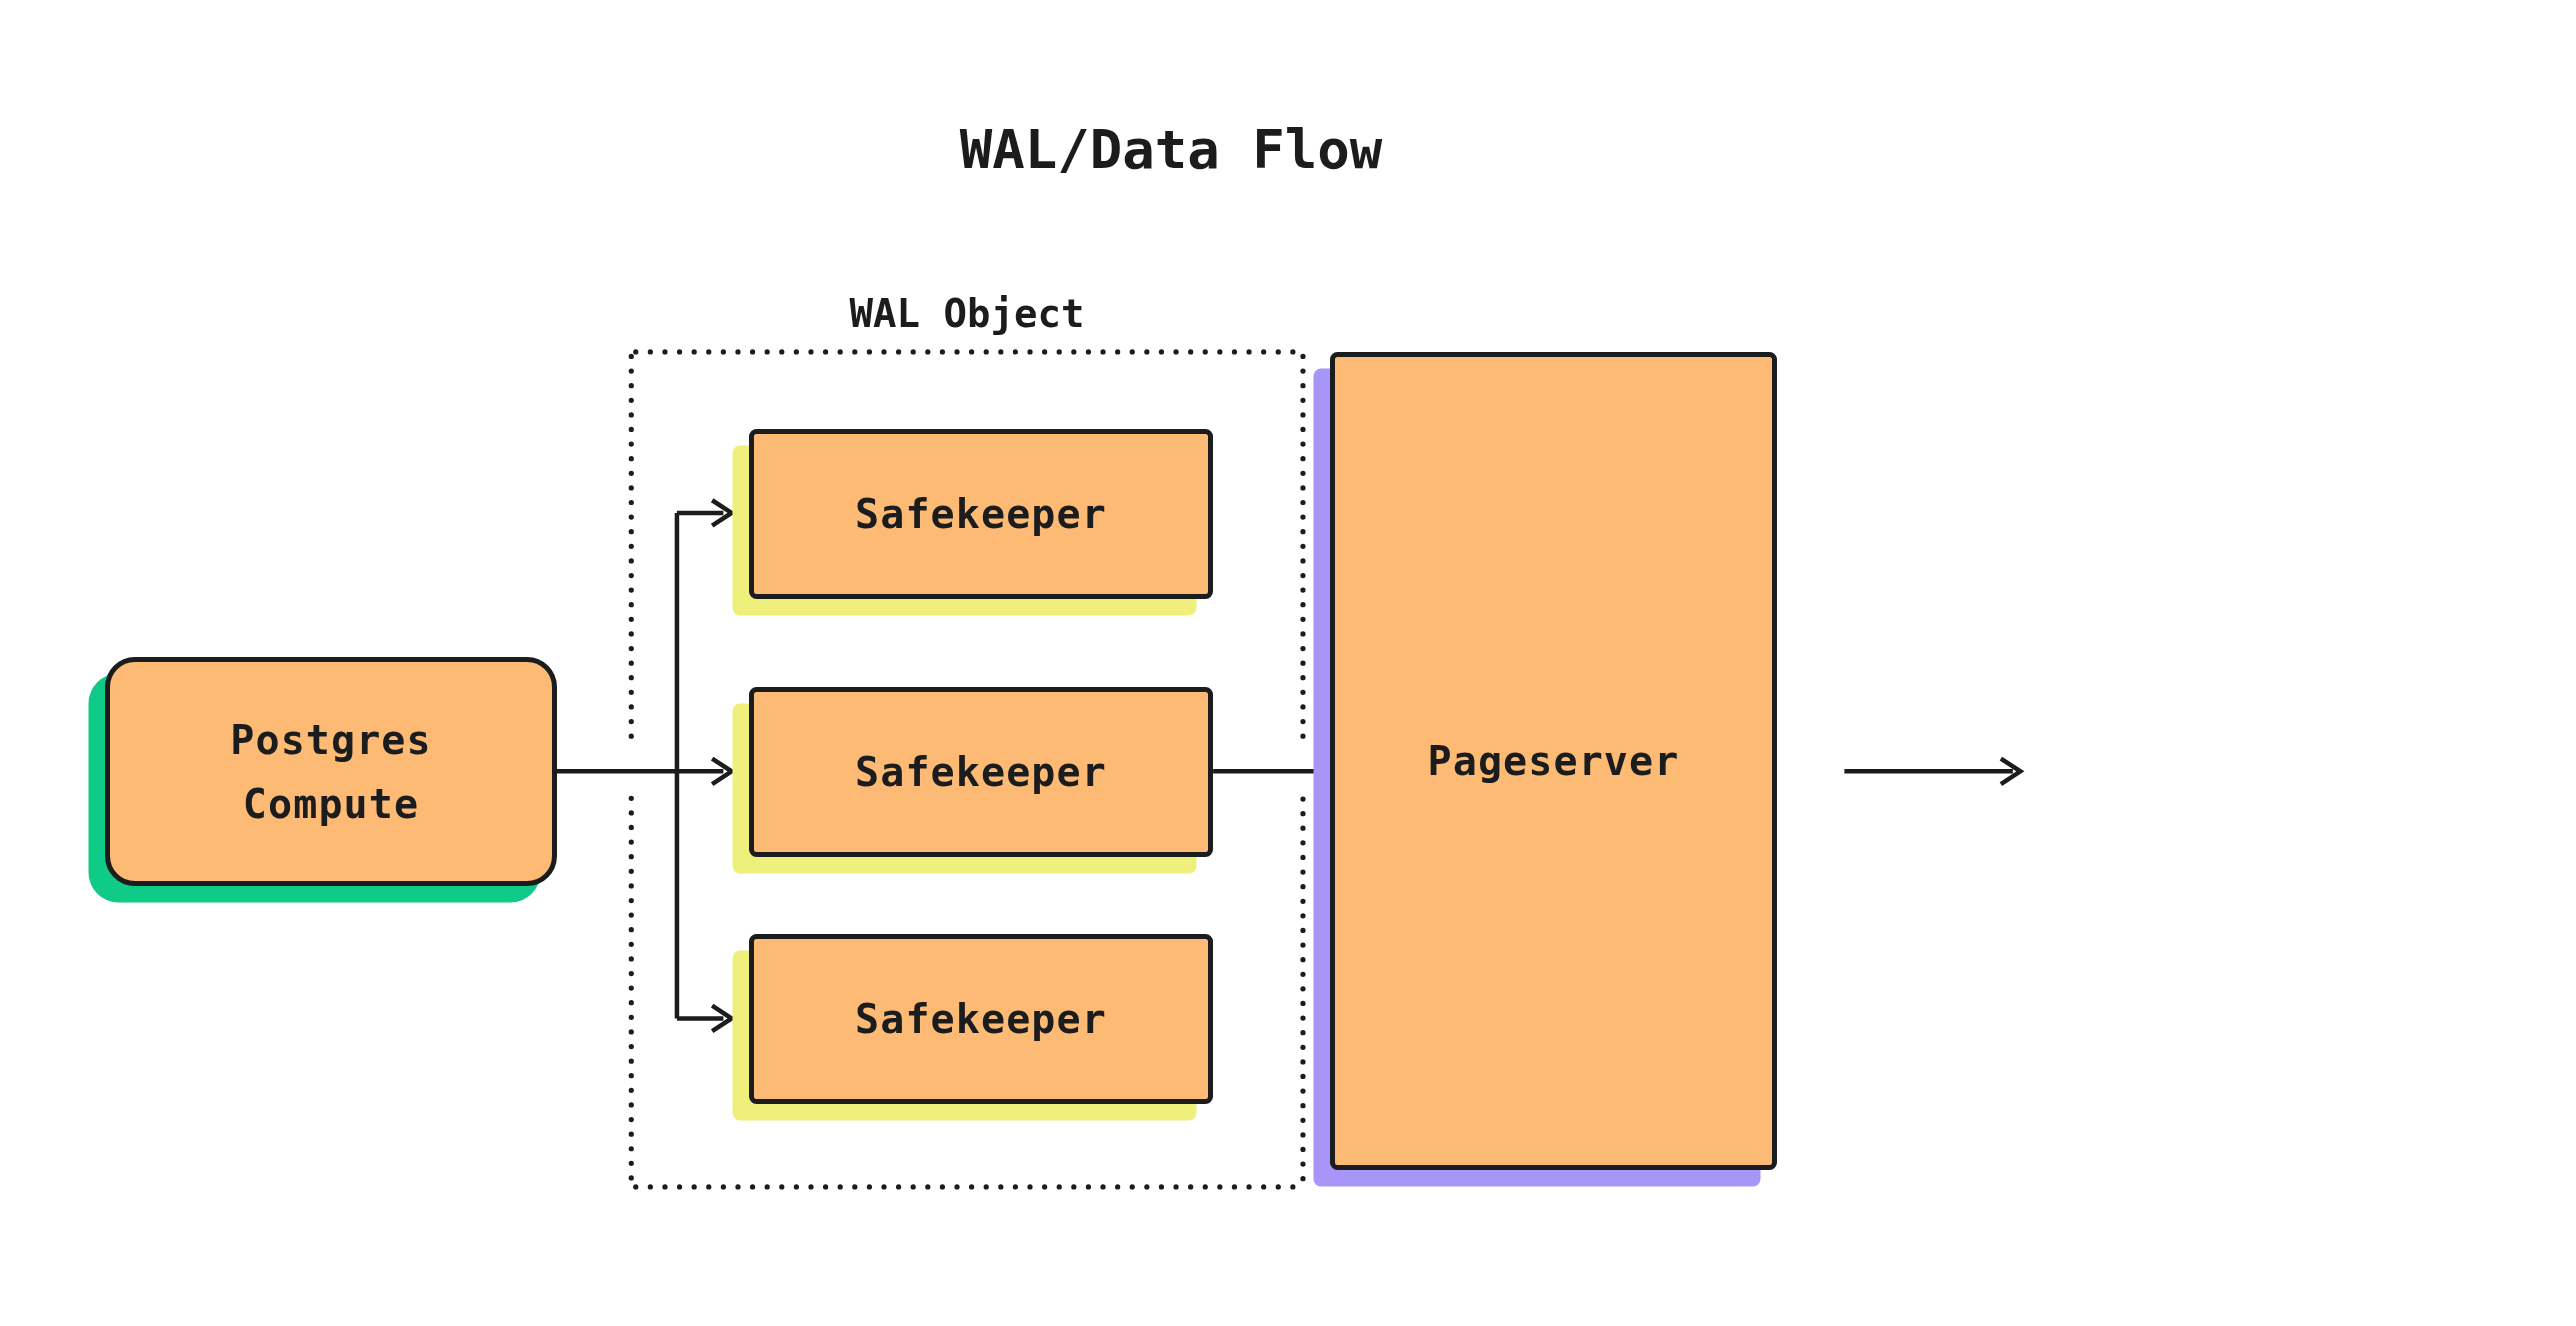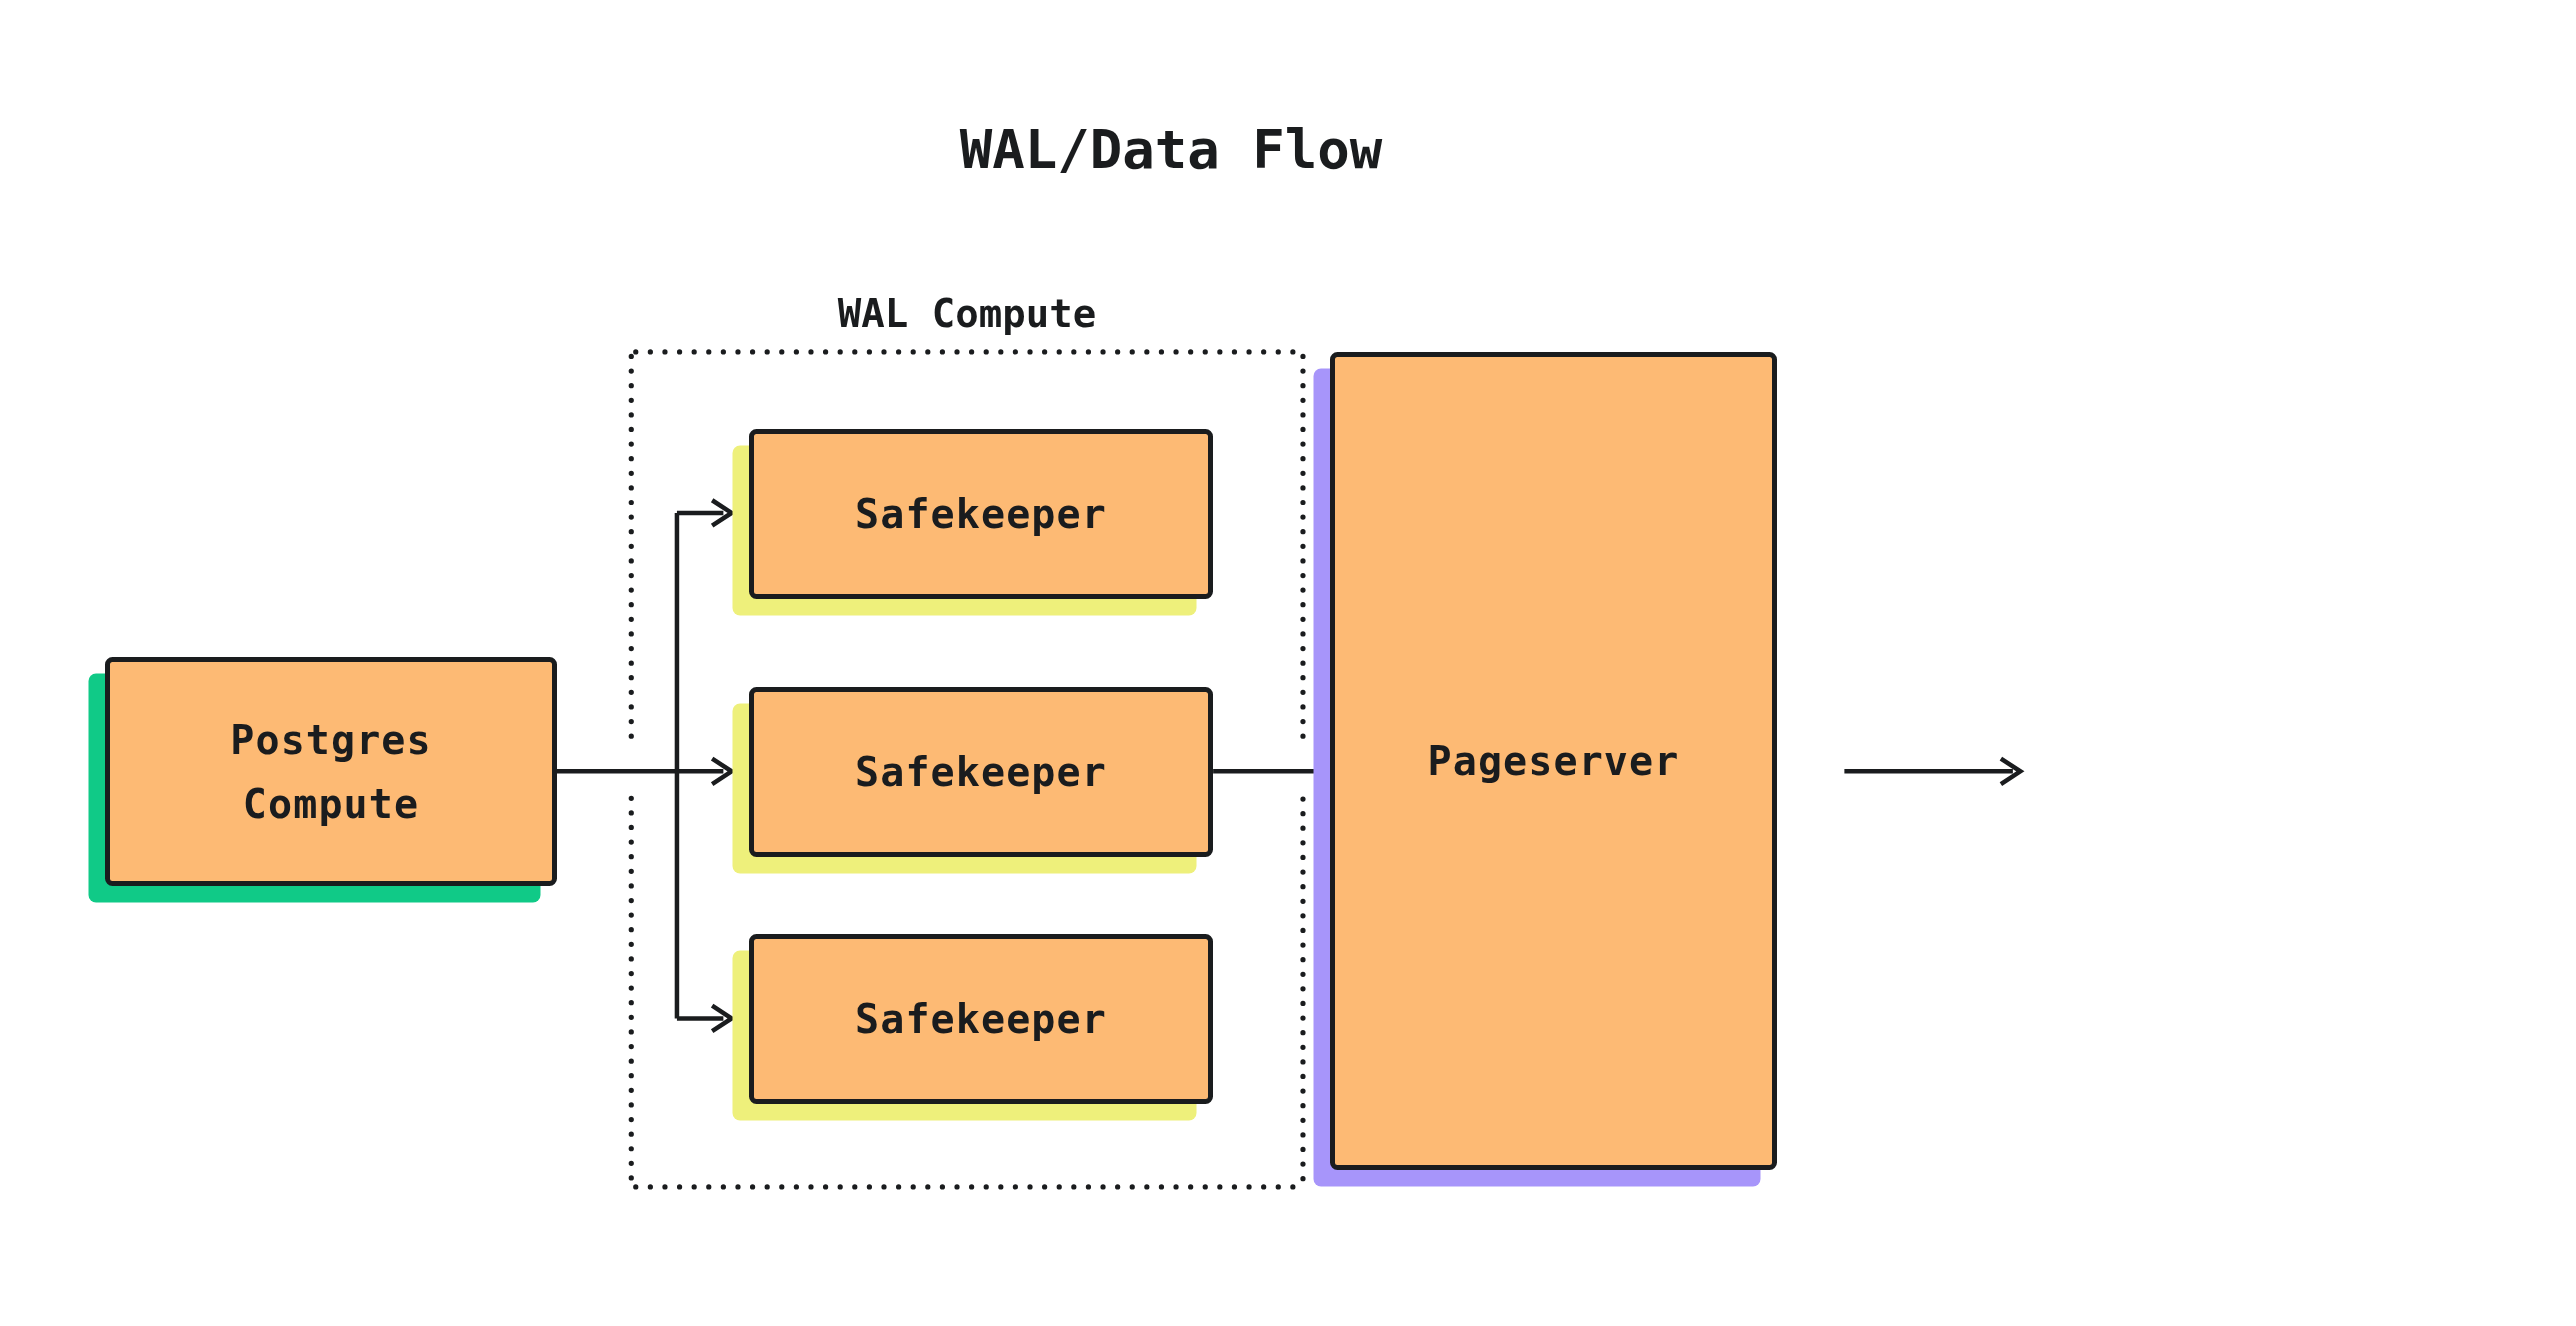--- a/index.html
+++ b/index.html
@@ -27,39 +27,39 @@
     position:absolute;box-sizing:border-box;
     background:#fdba74;
     border:5.2px solid var(--ink,#1a1c1e);
     border-radius:7.5px;
     display:flex;align-items:center;justify-content:center;
     text-align:center;
     font-size:40px;font-weight:bold;line-height:1.6;
     letter-spacing:1.1px;
     white-space:pre-line;
   }
-  .node.green {box-shadow:-16.5px 16.5px 0 0 var(--green,#10ca87);}
+  .node.green {box-shadow:-16.5px 16.5px 0 0 var(--green,#10ca87);border-radius:30px;}
   .node.yellow{box-shadow:-16.5px 16.5px 0 0 var(--yellow,#eef07b);}
   .node.purple{box-shadow:-16.5px 16.5px 0 0 var(--purple,#a795fa);}
   .node.orange{box-shadow:-16.5px 16.5px 0 0 var(--orange,#f9a450);}
 
   .postgres {left:105px; top:657px; width:452px;height:229px;}
   .sk       {left:749px;width:464px;height:170px;}
   .sk1{top:429px;} .sk2{top:687px;} .sk3{top:934px;}
   .pageserver{left:1330px;top:352px;width:447px;height:818px;}
   .objstore  {left:2037px;top:352px;width:448px;height:818px;}
 </style>
 </head>
 <body>
 
 <div class="canvas" style="--ink: #1a1c1e; --bg: #ffffff; --green: #10ca87; --yellow: #eef07b; --purple: #a795fa; --orange: #f9a450;">
 
   <div class="title">WAL/Data Flow</div>
 
-  <div class="group-label">WAL Compute</div>
+  <div class="group-label">WAL Object</div>
 
   <svg class="arrows" viewBox="0 0 3440 1772" fill="none">
 
     <g stroke="#1a1c1e" stroke-width="7" stroke-linecap="round" stroke-dasharray="0 19.5">
       <line x1="849" y1="470" x2="1736" y2="470"></line>
       <line x1="849" y1="1585" x2="1736" y2="1585"></line>
       <line x1="843" y1="476" x2="843" y2="995"></line>
       <line x1="843" y1="1066" x2="843" y2="1581"></line>
       <line x1="1740" y1="476" x2="1740" y2="1000"></line>
       <line x1="1740" y1="1067" x2="1740" y2="1581"></line>

